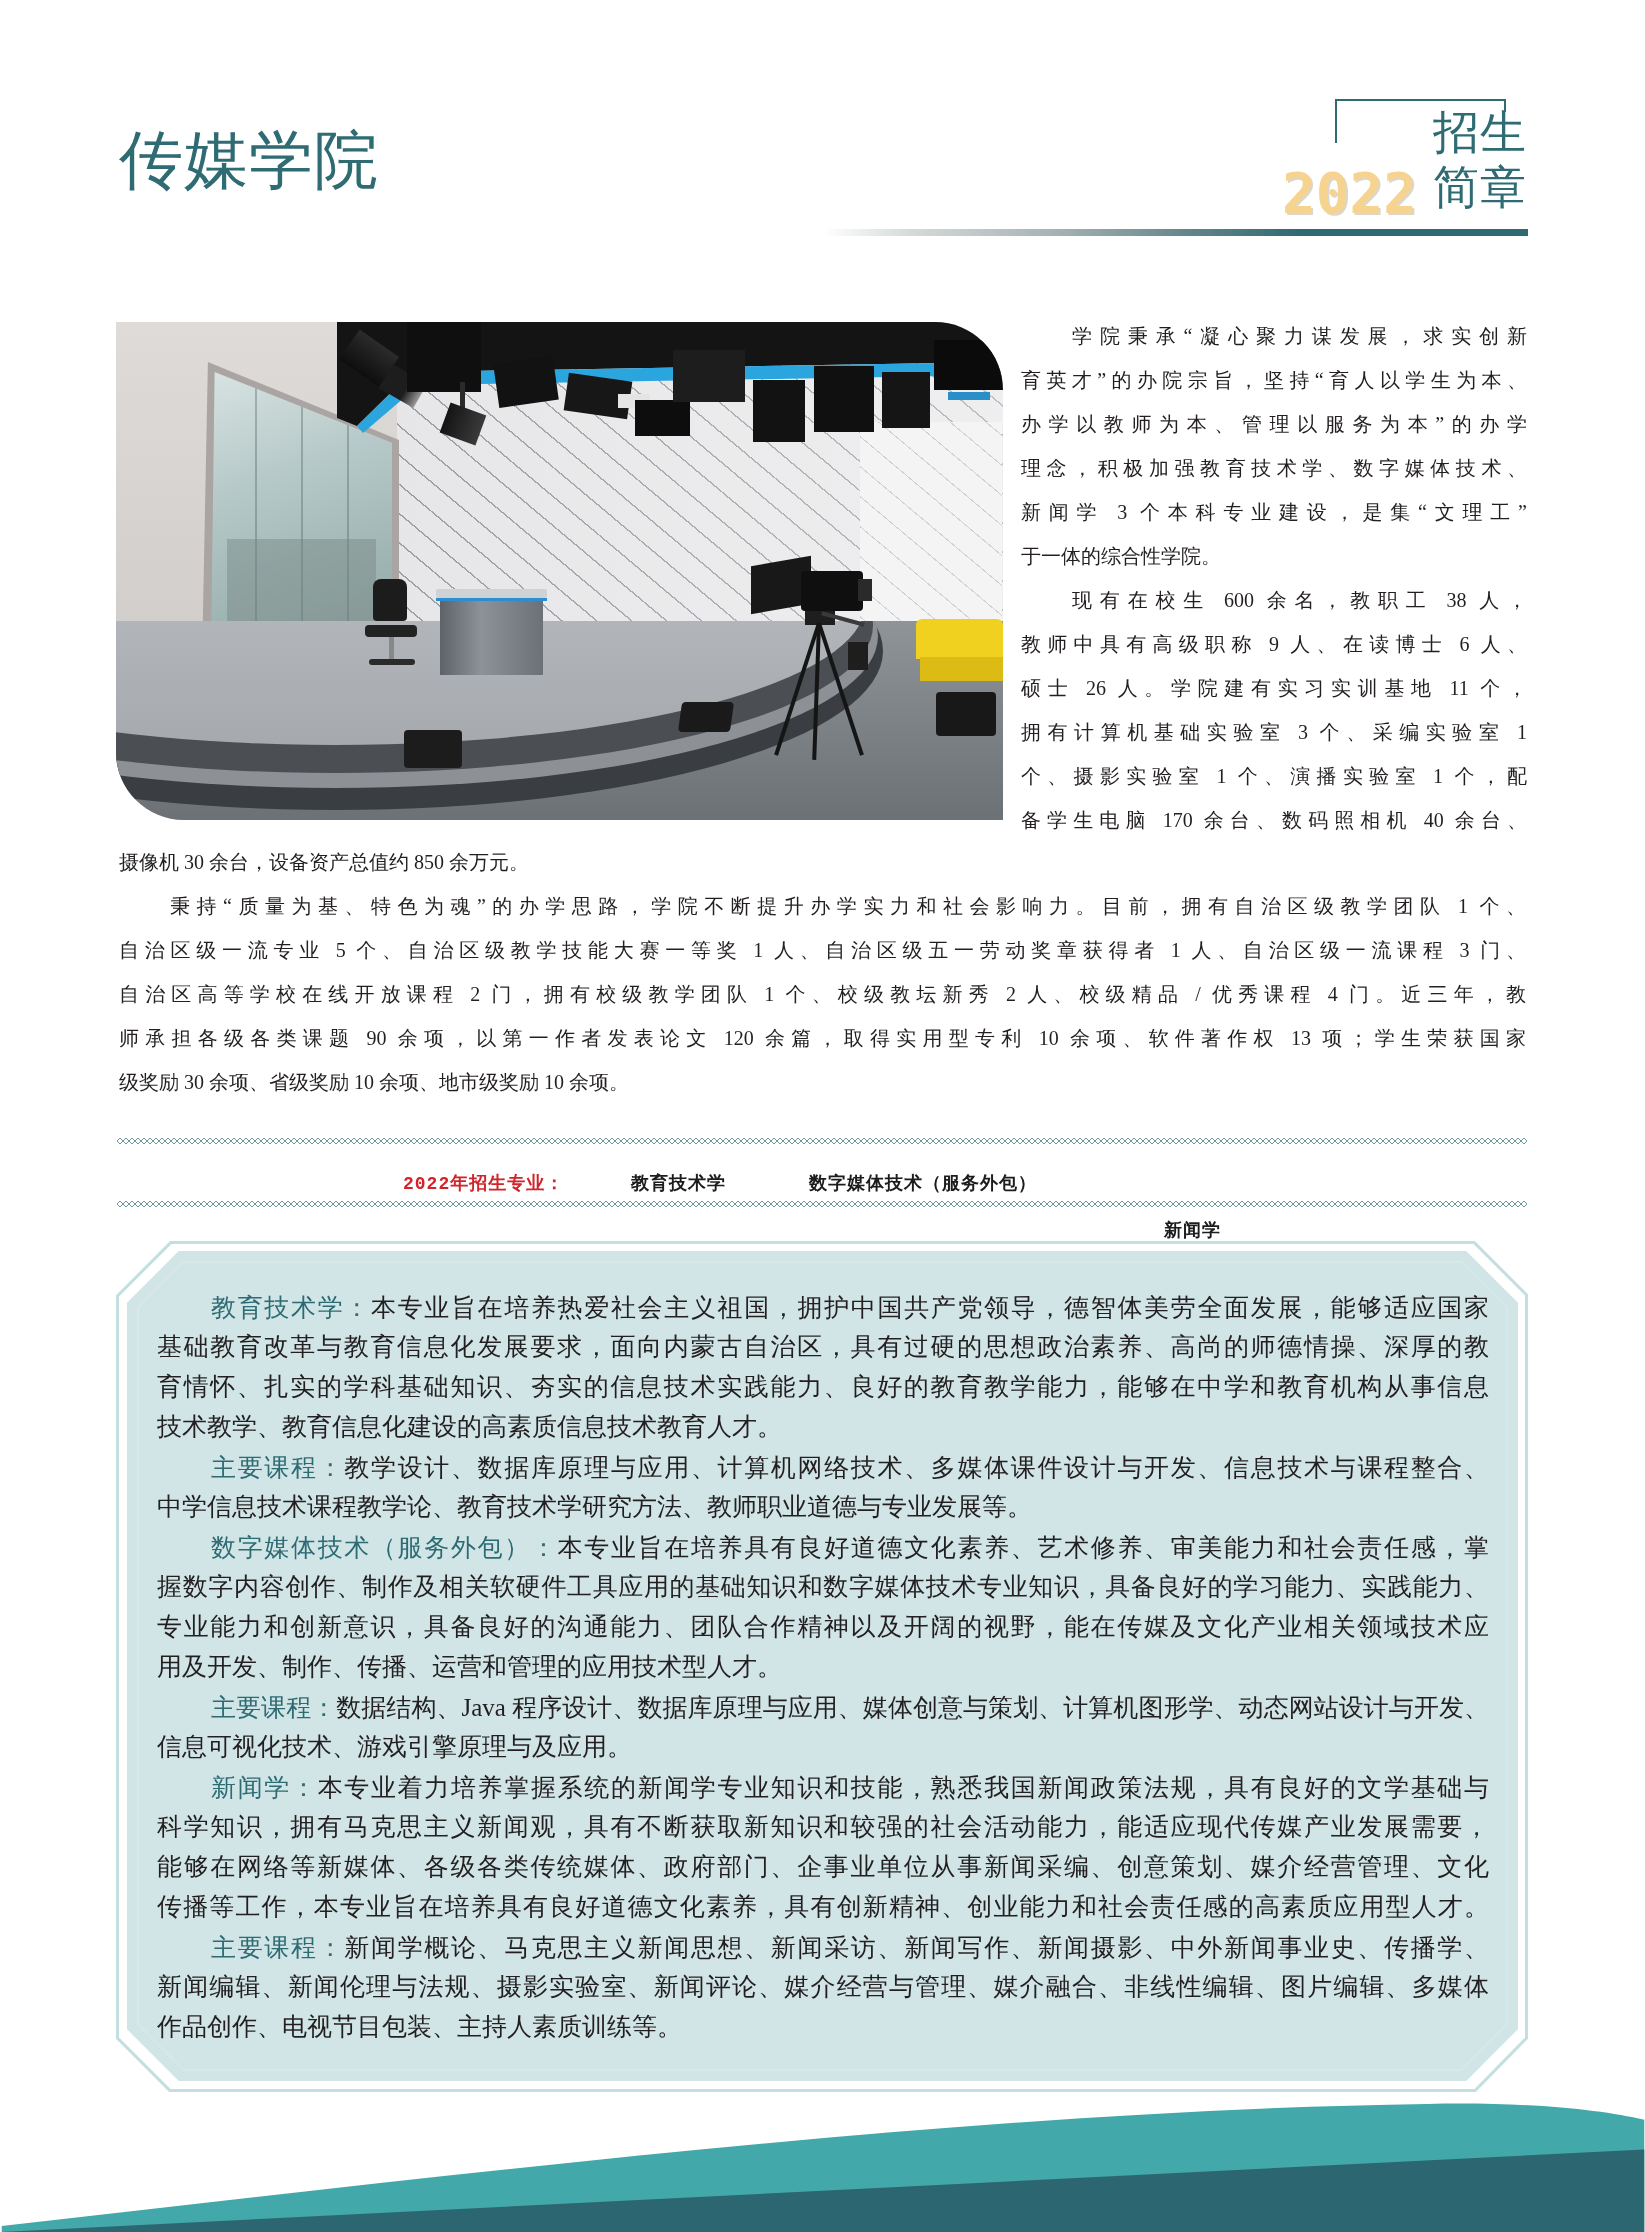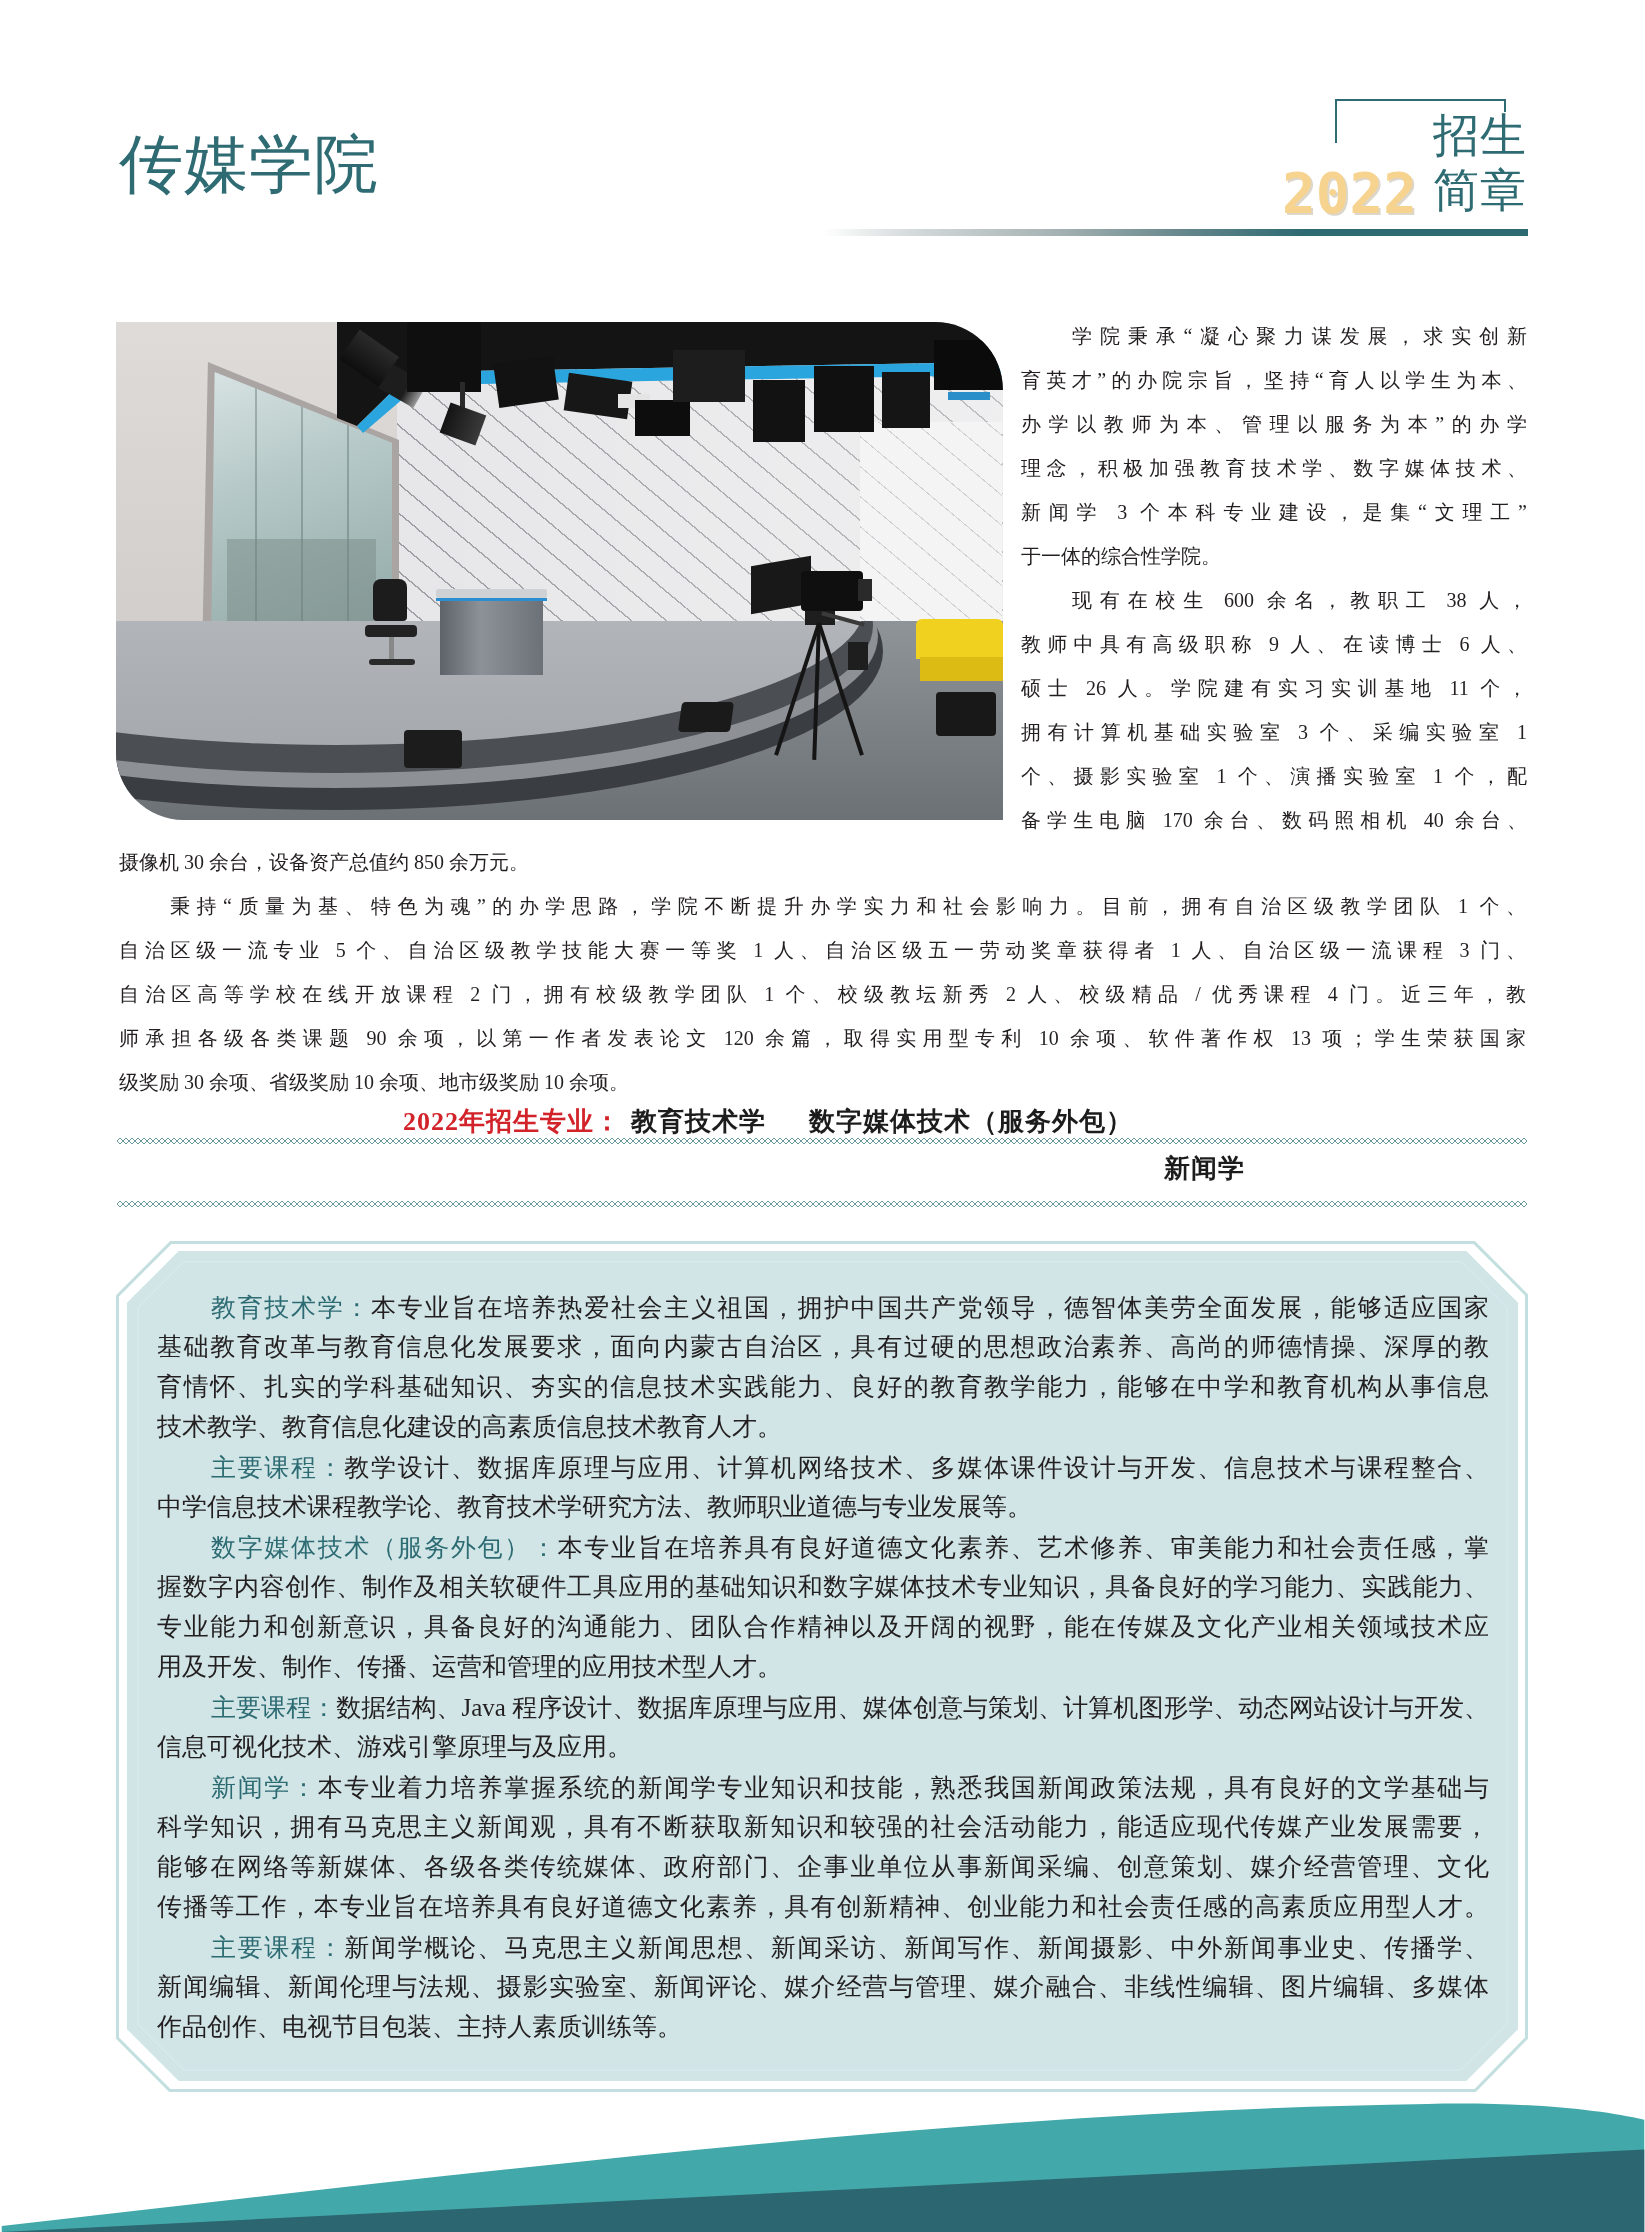--- a/index.html
+++ b/index.html
@@ -1,19 +1,19 @@
 <!DOCTYPE html>
 <html><head>
 <meta charset="utf-8">
 <style>
 *{box-sizing:border-box;}
 html,body{margin:0;padding:0;}
 body{width:1646px;height:2233px;position:relative;background:#ffffff;overflow:hidden;font-family:"Liberation Serif","DejaVu Serif",serif;color:#231f20;}
 .abs{position:absolute;}
-.sans{font-family:Liberation Serif, serif;}
+.sans{font-family:Liberation Mono, monospace;}
 
 
 .page-title{left:119px;top:133px;font-size:64px;line-height:64px;color:#2e6b73;letter-spacing:1px;white-space:nowrap;}
 .br-top{left:1335px;top:99px;width:171px;height:2px;background:#2e6b73;}
 .br-left{left:1335px;top:99px;width:2px;height:44px;background:#2e6b73;}
 .br-right{left:1504px;top:99px;width:2px;height:13px;background:#2e6b73;}
 .badge-l1,.badge-l2{left:1433px;font-size:46px;line-height:46px;color:#2e6b73;white-space:nowrap;letter-spacing:1px;}
 .badge-l1{top:113px;}
 .badge-l2{top:168px;}
 .badge-year{left:1282px;top:165px;font-family:"DejaVu Sans Mono","Liberation Mono",monospace;font-weight:bold;font-size:56px;line-height:56px;color:#f6d38f;text-shadow:2px 2px 0 #ddd6ca;white-space:nowrap;}
@@ -31,21 +31,21 @@
 .ind{padding-left:51px;}
 
 
 .diamond-rule{position:absolute;left:117px;width:1410px;height:6px;
   background-image:
    linear-gradient(to bottom right,transparent 19%,#6a989d 19%,#6a989d 31%,transparent 31%,transparent 69%,#6a989d 69%,#6a989d 81%,transparent 81%),
    linear-gradient(to bottom left,transparent 19%,#6a989d 19%,#6a989d 31%,transparent 31%,transparent 69%,#6a989d 69%,#6a989d 81%,transparent 81%);
   background-size:6px 6px;background-repeat:repeat-x;}
 
 
-.mh{top:1108px;font-size:26px;line-height:28px;font-weight:bold;white-space:nowrap;letter-spacing:1px;}
+.mh{top:1170px;font-size:18px;line-height:28px;font-weight:bold;white-space:nowrap;letter-spacing:1px;}
 .mh-prefix{left:403px;color:#d2232a;}
 .mh-item{color:#1c1c1c;}
 
 
 .panel-bg{left:116px;top:1241px;width:1412px;height:851px;}
 .panel-text{left:157px;top:1287px;width:1332px;}
 .pl{height:40px;line-height:40px;font-size:25px;overflow:hidden;color:#231f20;}
 .pind{padding-left:54px;}
 .lbl{color:#2d6b73;font-family:"Liberation Sans","DejaVu Sans",sans-serif;}
 

